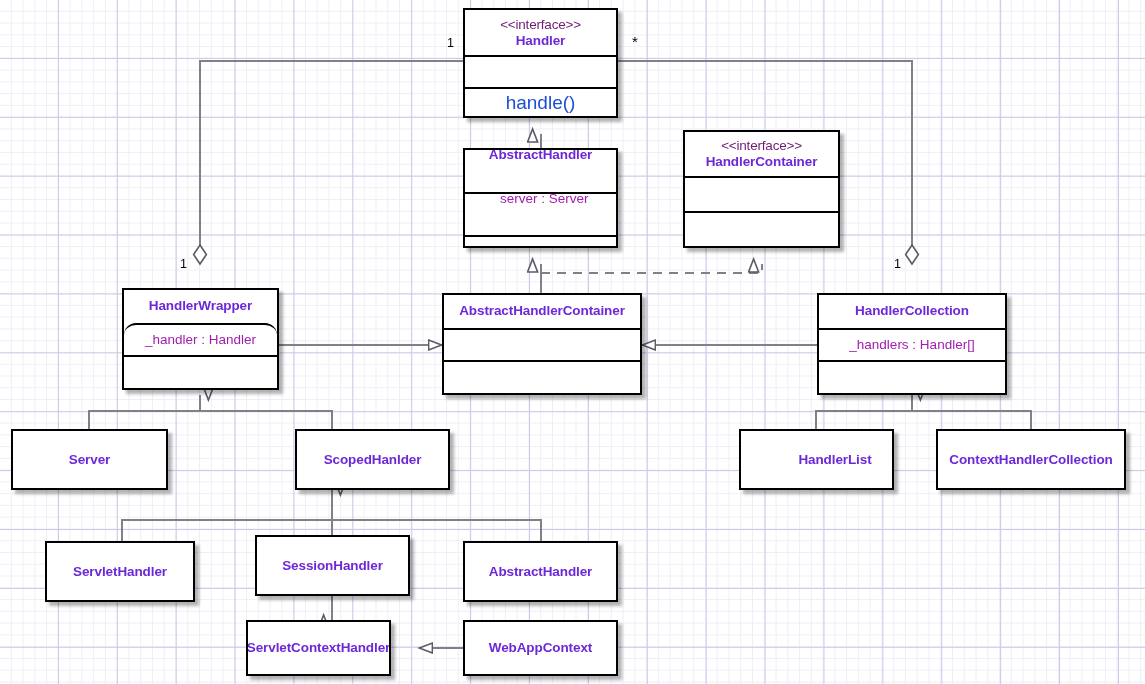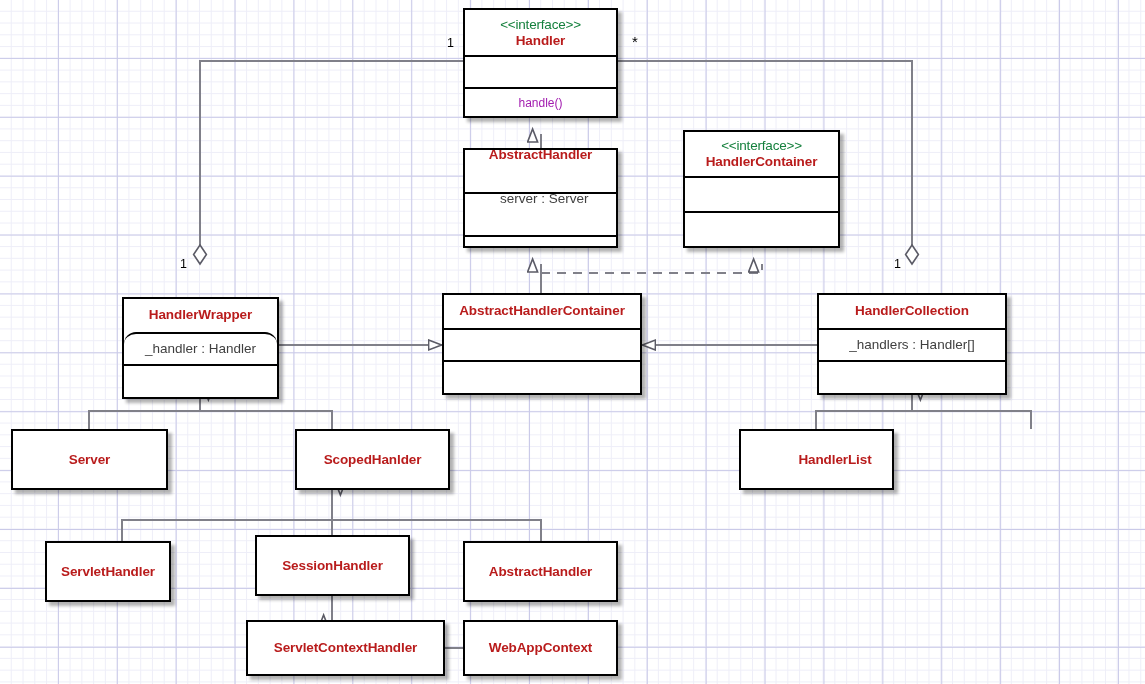--- a/index.html
+++ b/index.html
@@ -53,40 +53,40 @@
   .compartment + .compartment {
     border-top: 2.5px solid #000000;
   }
   .c-name {
     flex-direction: column;
     line-height: 1.18;
   }
   .stereotype {
     font-size: 13.5px;
     font-weight: normal;
-    color: #15803d;
+    color: #701a75;
     letter-spacing: -0.2px;
   }
   .cls-title {
     font-size: 13.5px;
     font-weight: bold;
-    color: #b91c1c;
+    color: #6d28d9;
     letter-spacing: -0.1px;
     white-space: nowrap;
   }
   .attr-text {
     font-size: 13.5px;
     font-weight: normal;
-    color: #404040;
+    color: #a21caf;
     white-space: nowrap;
   }
   .op-text {
-    font-size: 12px;
+    font-size: 19px;
     font-weight: normal;
-    color: #a21caf;
+    color: #1d4ed8;
     white-space: nowrap;
   }
   .mult-label {
     position: absolute;
     font-size: 12.5px;
     color: #000;
     font-family: "Liberation Sans", sans-serif;
     line-height: 1;
     z-index: 6;
     white-space: nowrap;
@@ -177,21 +177,21 @@
 
   <div class="uml-class" style="left:683px; top:130px; width:157px; height:118px;">
     <div class="compartment c-name" style="height:46px;">
       <div class="stereotype">&lt;&lt;interface&gt;&gt;</div>
       <div class="cls-title">HandlerContainer</div>
     </div>
     <div class="compartment" style="height:36px;"></div>
     <div class="compartment" style="height:36px;"></div>
   </div>
 
-  <div class="uml-class" style="left:122px; top:297px; width:157px; height:102px;">
+  <div class="uml-class" style="left:122px; top:288px; width:157px; height:102px;">
     <div class="compartment c-name" style="height:34px;">
       <div class="cls-title">HandlerWrapper</div>
     </div>
     <div class="compartment" style="height:34px;border-radius:12px;">
       <span class="attr-text">_handler : Handler</span>
     </div>
     <div class="compartment" style="height:34px;"></div>
   </div>
 
   <div class="uml-class" style="left:817px; top:293px; width:190px; height:102px;">
@@ -223,40 +223,45 @@
       <div class="cls-title">ScopedHanlder</div>
     </div>
   </div>
 
   <div class="uml-class" style="left:739px; top:429px; width:155px; height:61px;">
     <div class="compartment c-name" style="height:61px;padding-left:37px;">
       <div class="cls-title">HandlerList</div>
     </div>
   </div>
 
-
-  <div class="uml-class" style="left:45px; top:541px; width:126px; height:61px;justify-content:center;">
+  <div class="uml-class" style="left:936px; top:429px; width:190px; height:61px;">
+    <div class="compartment c-name" style="height:61px;">
+      <div class="cls-title">ContextHandlerCollection</div>
+    </div>
+  </div>
+
+  <div class="uml-class" style="left:45px; top:541px; width:150px; height:61px;justify-content:center;">
     <div class="compartment c-name" style="height:61px;">
       <div class="cls-title">ServletHandler</div>
     </div>
   </div>
 
   <div class="uml-class" style="left:255px; top:535px; width:155px; height:61px;">
     <div class="compartment c-name" style="height:61px;">
       <div class="cls-title">SessionHandler</div>
     </div>
   </div>
 
   <div class="uml-class" style="left:463px; top:541px; width:155px; height:61px;">
     <div class="compartment c-name" style="height:61px;">
       <div class="cls-title">AbstractHandler</div>
     </div>
   </div>
 
-  <div class="uml-class" style="left:246px; top:620px; width:199px; height:56px;">
+  <div class="uml-class" style="left:246px; top:620px; width:145px; height:56px;">
     <div class="compartment c-name" style="height:56px;">
       <div class="cls-title">ServletContextHandler</div>
     </div>
   </div>
 
   <div class="uml-class" style="left:463px; top:620px; width:155px; height:56px;">
     <div class="compartment c-name" style="height:56px;text-align:right;">
       <div class="cls-title">WebAppContext</div>
     </div>
   </div>

